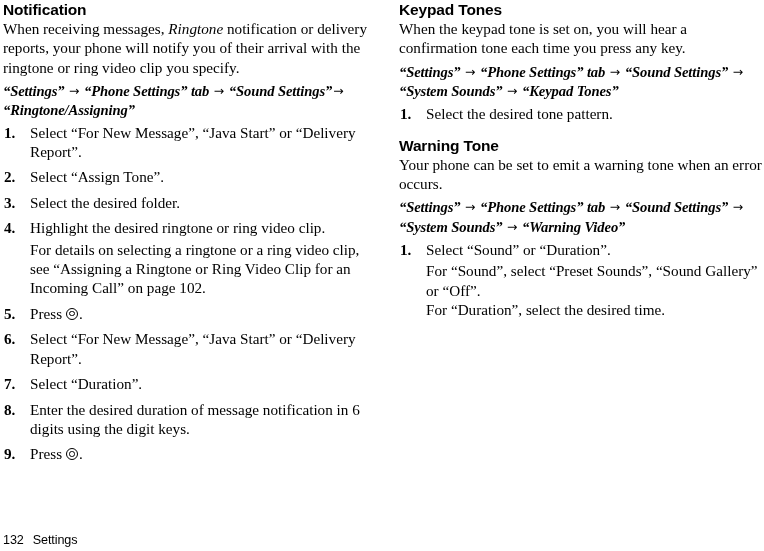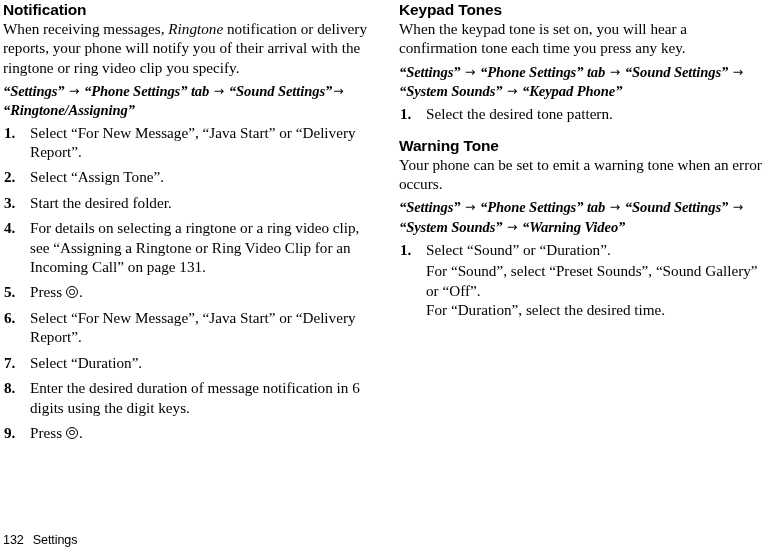--- a/index.html
+++ b/index.html
@@ -172,26 +172,27 @@
             <span class="step-text">Select “For New Message”, “Java Start” or “Delivery Report”.</span>
           </li>
 
           <li class="step">
             <span class="num">2.</span>
             <span class="step-text">Select “Assign Tone”.</span>
           </li>
 
           <li class="step">
             <span class="num">3.</span>
-            <span class="step-text">Start the desired folder.</span>
+            <span class="step-text">Select the desired folder.</span>
           </li>
 
           <li class="step">
             <span class="num">4.</span>
-            <span class="sub-text">For details on selecting a ringtone or a ring video clip, see “Assigning a Ringtone or Ring Video Clip for an Incoming Call” on page 131.</span>
+            <span class="step-text">Highlight the desired ringtone or ring video clip.</span>
+            <span class="sub-text">For details on selecting a ringtone or a ring video clip, see “Assigning a Ringtone or Ring Video Clip for an Incoming Call” on page 102.</span>
           </li>
 
           <li class="step">
             <span class="num">5.</span>
             <span class="step-text"><span>Press </span><span class="key-icon"></span><span>.</span></span>
           </li>
 
           <li class="step">
             <span class="num">6.</span>
             <span class="step-text">Select “For New Message”, “Java Start” or “Delivery Report”.</span>
@@ -217,21 +218,21 @@
 
     </div>
 
     <div class="col col-right">
 
       <div>
         <h2 class="sect-head">Keypad Tones</h2>
 
         <p class="body-p">When the keypad tone is set on, you will hear a confirmation tone each time you press any key.</p>
 
-        <p class="nav-path"><span>“Settings”</span> <span class="arrow">→</span> <span>“Phone Settings” tab</span> <span class="arrow">→</span> <span>“Sound Settings”</span> <span class="arrow">→</span> <span>“System Sounds”</span> <span class="arrow">→</span> <span>“Keypad Phone”</span></p>
+        <p class="nav-path"><span>“Settings”</span> <span class="arrow">→</span> <span>“Phone Settings” tab</span> <span class="arrow">→</span> <span>“Sound Settings”</span> <span class="arrow">→</span> <span>“System Sounds”</span> <span class="arrow">→</span> <span>“Keypad Tones”</span></p>
 
         <ol class="steps">
           <li class="step">
             <span class="num">1.</span>
             <span class="step-text">Select the desired tone pattern.</span>
           </li>
         </ol>
       </div>
 
       <div style="margin-top:13px;">

